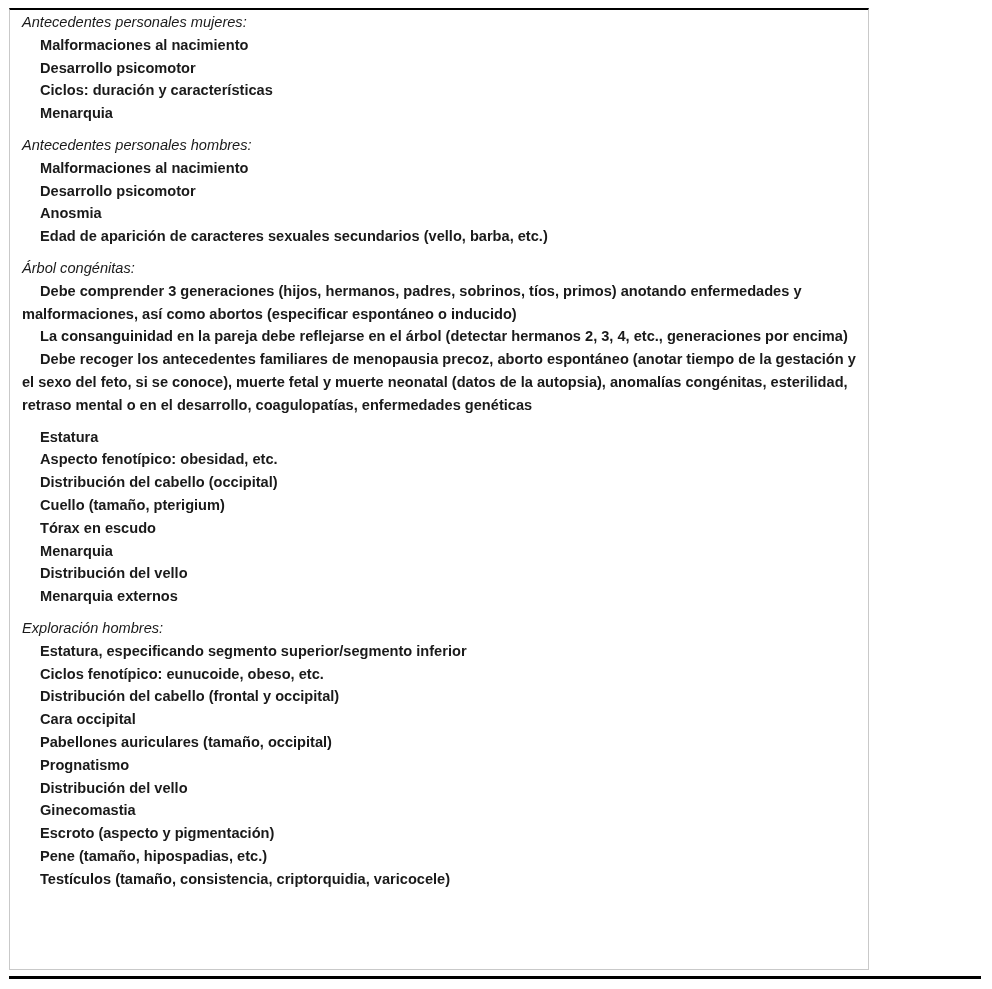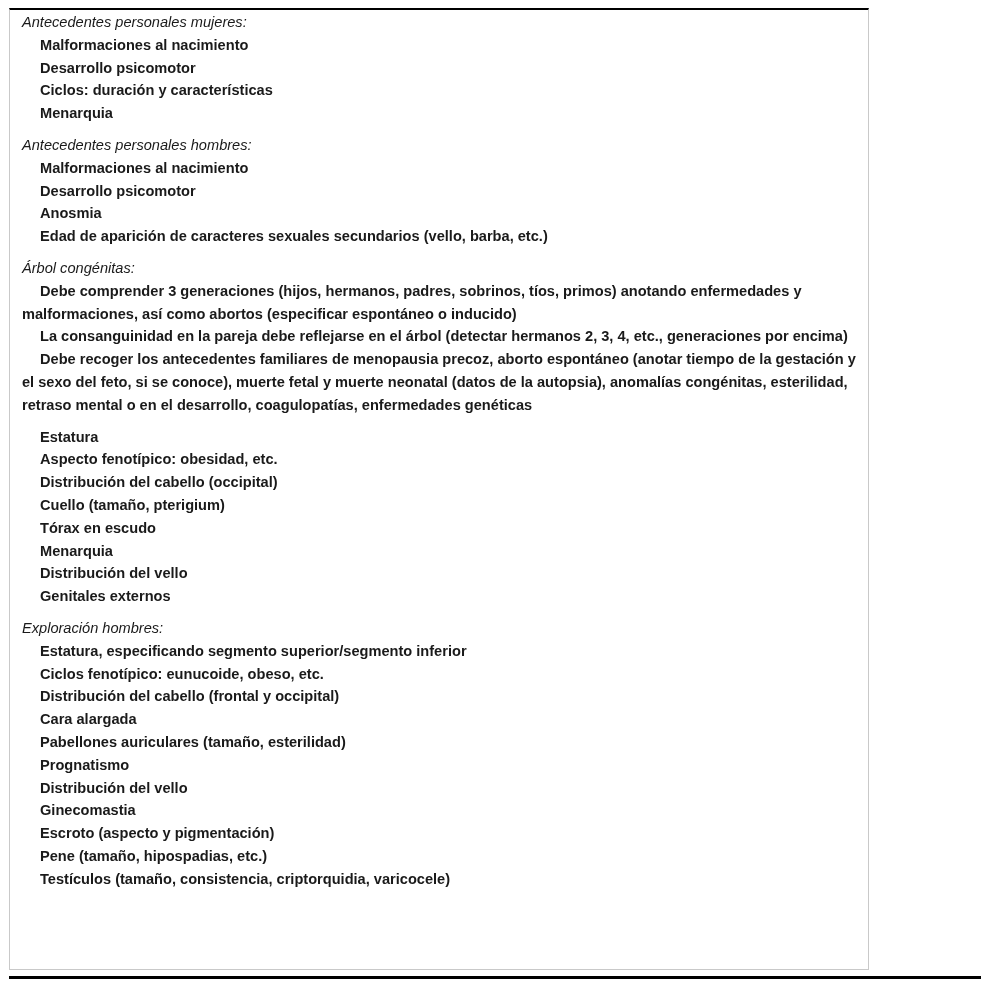--- a/index.html
+++ b/index.html
@@ -68,30 +68,30 @@
     </div>
 
     <div class="section">
       <div class="entry">Estatura</div>
       <div class="entry">Aspecto fenotípico: obesidad, etc.</div>
       <div class="entry">Distribución del cabello (occipital)</div>
       <div class="entry">Cuello (tamaño, pterigium)</div>
       <div class="entry">Tórax en escudo</div>
       <div class="entry">Menarquia</div>
       <div class="entry">Distribución del vello</div>
-      <div class="entry">Genitales externos</div>
+      <div class="entry">Menarquia externos</div>
     </div>
 
     <div class="section">
       <div class="section-title">Exploración hombres:</div>
       <div class="entry">Estatura, especificando segmento superior/segmento inferior</div>
       <div class="entry">Ciclos fenotípico: eunucoide, obeso, etc.</div>
       <div class="entry">Distribución del cabello (frontal y occipital)</div>
-      <div class="entry">Cara alargada</div>
-      <div class="entry">Pabellones auriculares (tamaño, esterilidad)</div>
+      <div class="entry">Cara occipital</div>
+      <div class="entry">Pabellones auriculares (tamaño, occipital)</div>
       <div class="entry">Prognatismo</div>
       <div class="entry">Distribución del vello</div>
       <div class="entry">Ginecomastia</div>
       <div class="entry">Escroto (aspecto y pigmentación)</div>
       <div class="entry">Pene (tamaño, hipospadias, etc.)</div>
       <div class="entry">Testículos (tamaño, consistencia, criptorquidia, varicocele)</div>
     </div>
 
   </div>
 

